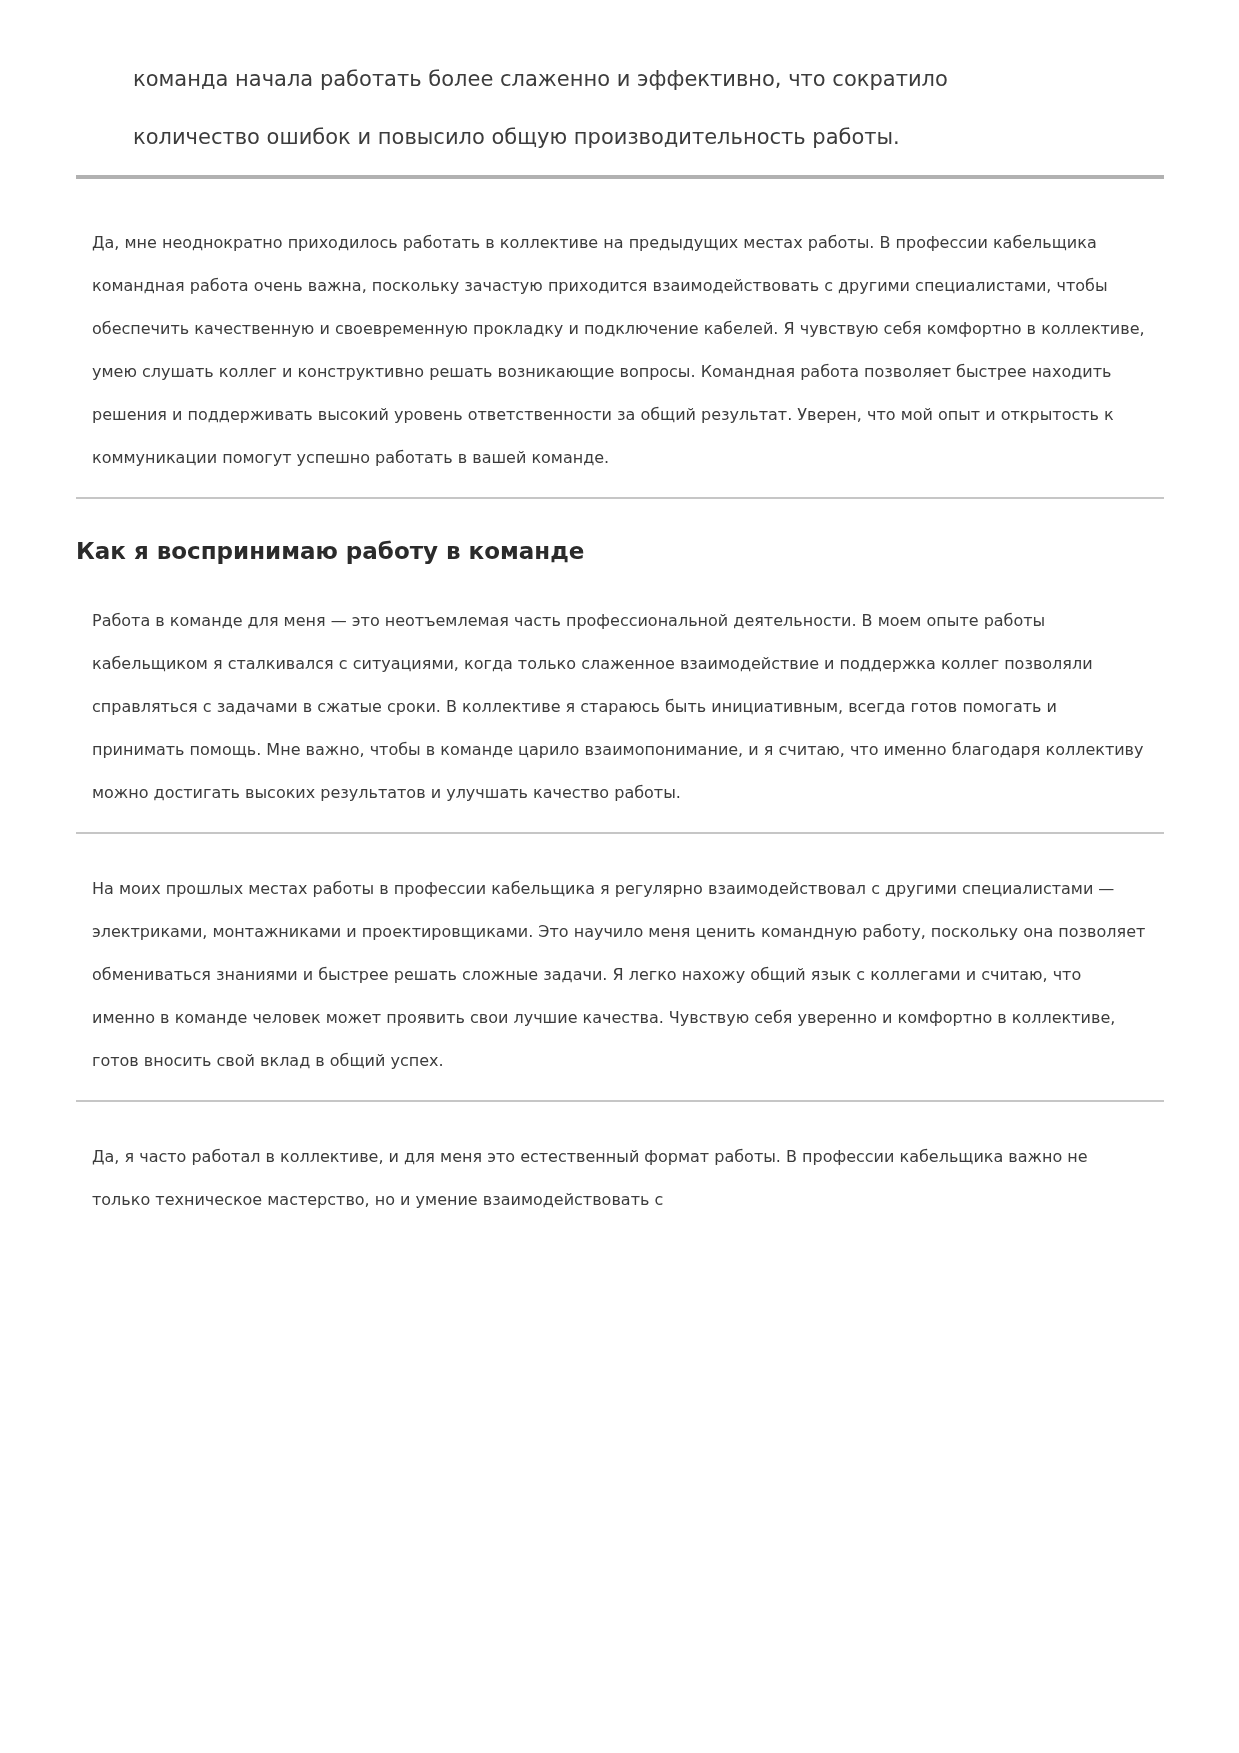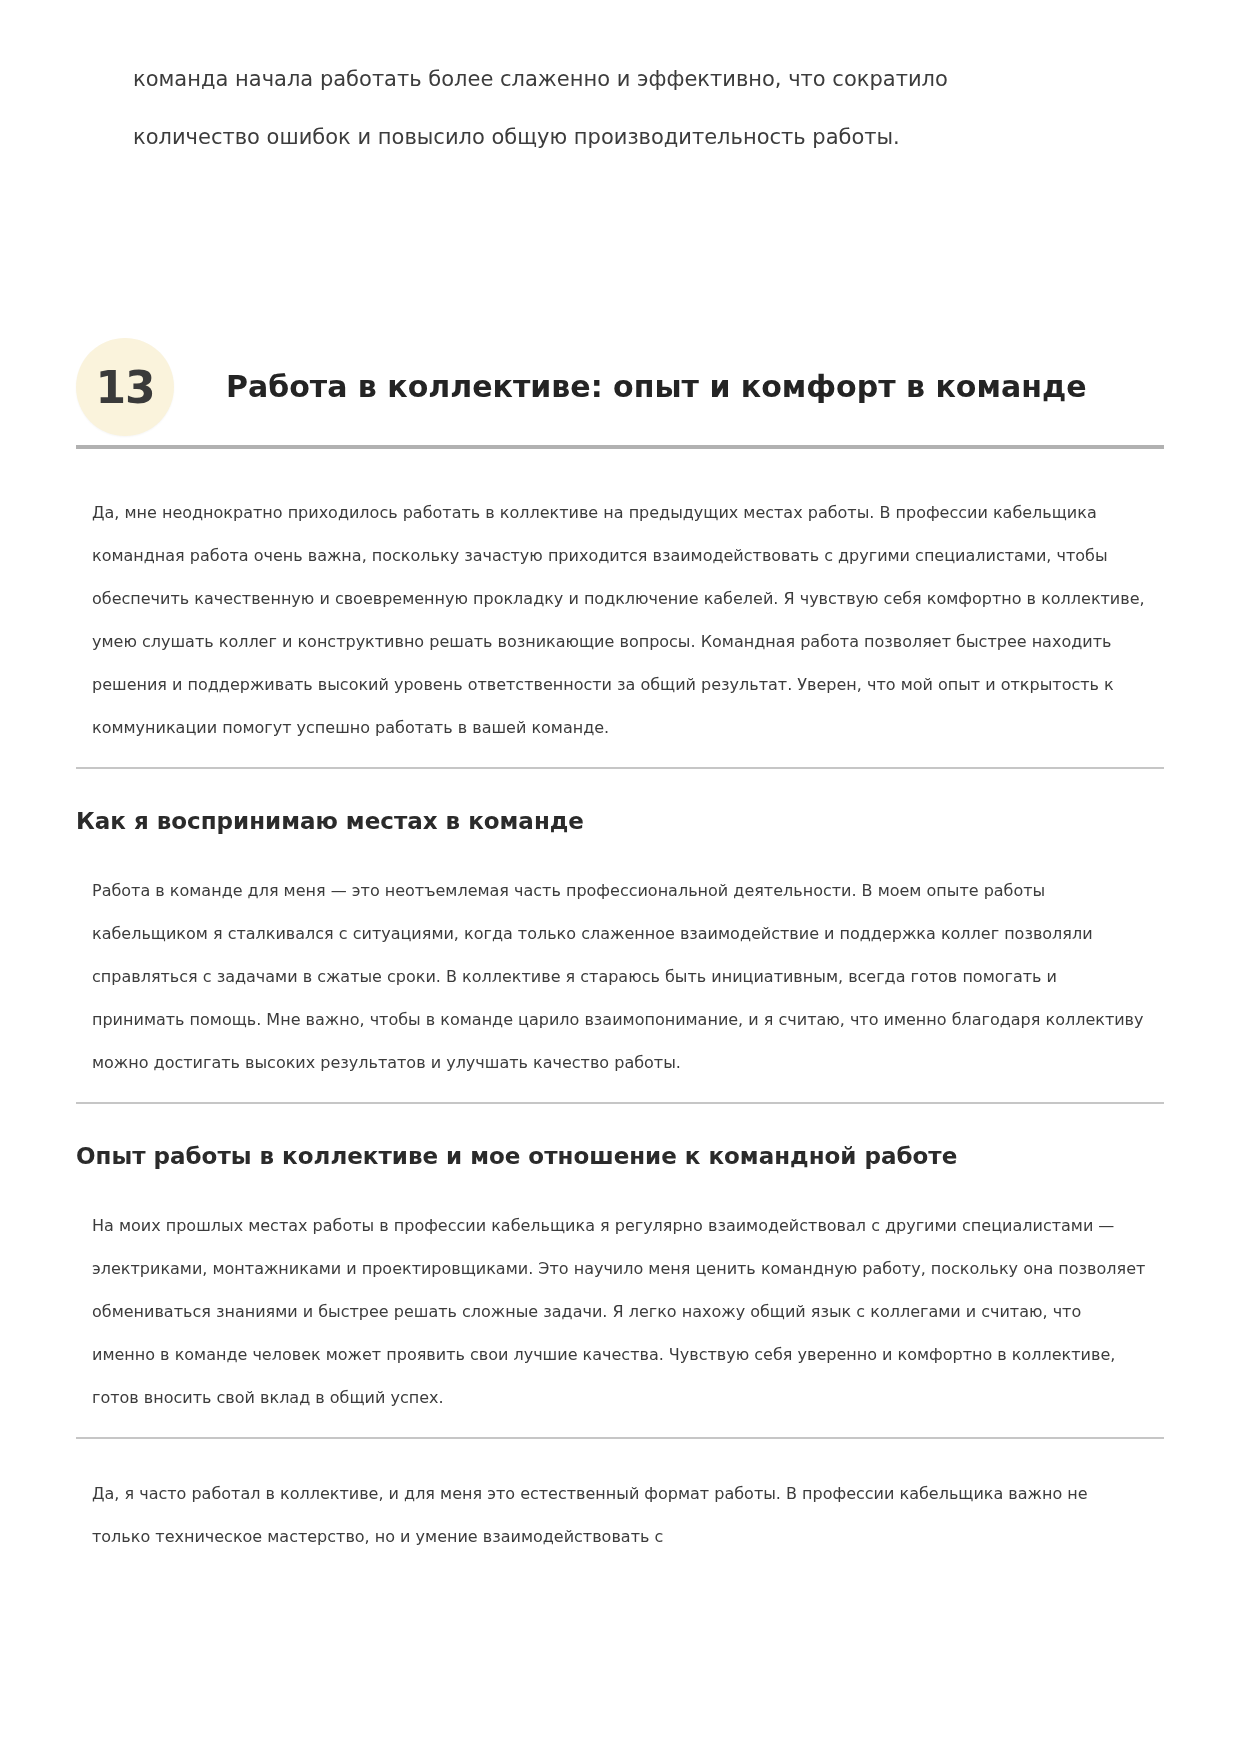--- a/index.html
+++ b/index.html
@@ -92,38 +92,31 @@
     margin-top: 33px;
   }
 </style>
 </head>
 <body>
 
 <div class="page">
 
   <p class="fragment">команда начала работать более слаженно и эффективно, что сократило количество ошибок и повысило общую производительность работы.</p>
 
-  <div class="section-header">
-    <div class="num-circle">
-      <span>13</span>
-    </div>
-    <h1 class="section-title">Работа в коллективе: опыт и комфорт в команде</h1>
-  </div>
 
   <hr class="divider thick">
 
   <p class="body-text lead">Да, мне неоднократно приходилось работать в коллективе на предыдущих местах работы. В профессии кабельщика командная работа очень важна, поскольку зачастую приходится взаимодействовать с другими специалистами, чтобы обеспечить качественную и своевременную прокладку и подключение кабелей. Я чувствую себя комфортно в коллективе, умею слушать коллег и конструктивно решать возникающие вопросы. Командная работа позволяет быстрее находить решения и поддерживать высокий уровень ответственности за общий результат. Уверен, что мой опыт и открытость к коммуникации помогут успешно работать в вашей команде.</p>
 
   <hr class="divider thin">
 
-  <h2 class="sub-heading">Как я воспринимаю местах в команде</h2>
+  <h2 class="sub-heading">Как я воспринимаю работу в команде</h2>
   <p class="body-text sub-body">Работа в команде для меня — это неотъемлемая часть профессиональной деятельности. В моем опыте работы кабельщиком я сталкивался с ситуациями, когда только слаженное взаимодействие и поддержка коллег позволяли справляться с задачами в сжатые сроки. В коллективе я стараюсь быть инициативным, всегда готов помогать и принимать помощь. Мне важно, чтобы в команде царило взаимопонимание, и я считаю, что именно благодаря коллективу можно достигать высоких результатов и улучшать качество работы.</p>
 
   <hr class="divider thin">
 
-  <h2 class="sub-heading">Опыт работы в коллективе и мое отношение к командной работе</h2>
   <p class="body-text sub-body">На моих прошлых местах работы в профессии кабельщика я регулярно взаимодействовал с другими специалистами — электриками, монтажниками и проектировщиками. Это научило меня ценить командную работу, поскольку она позволяет обмениваться знаниями и быстрее решать сложные задачи. Я легко нахожу общий язык с коллегами и считаю, что именно в команде человек может проявить свои лучшие качества. Чувствую себя уверенно и комфортно в коллективе, готов вносить свой вклад в общий успех.</p>
 
   <hr class="divider thin">
 
   <p class="body-text sub-body">Да, я часто работал в коллективе, и для меня это естественный формат работы. В профессии кабельщика важно не только техническое мастерство, но и умение взаимодействовать с</p>
 
 </div>
 
 </body></html>

